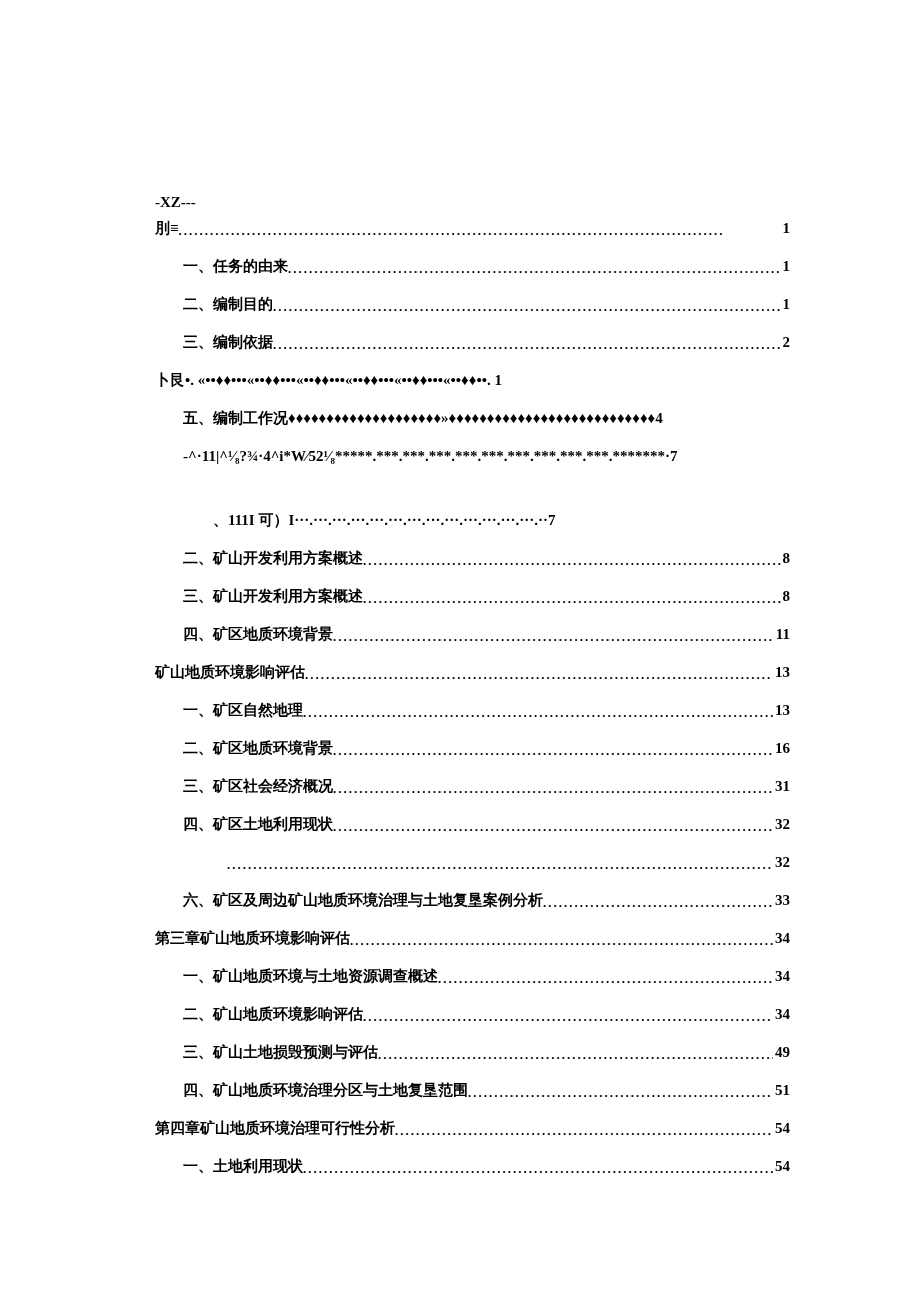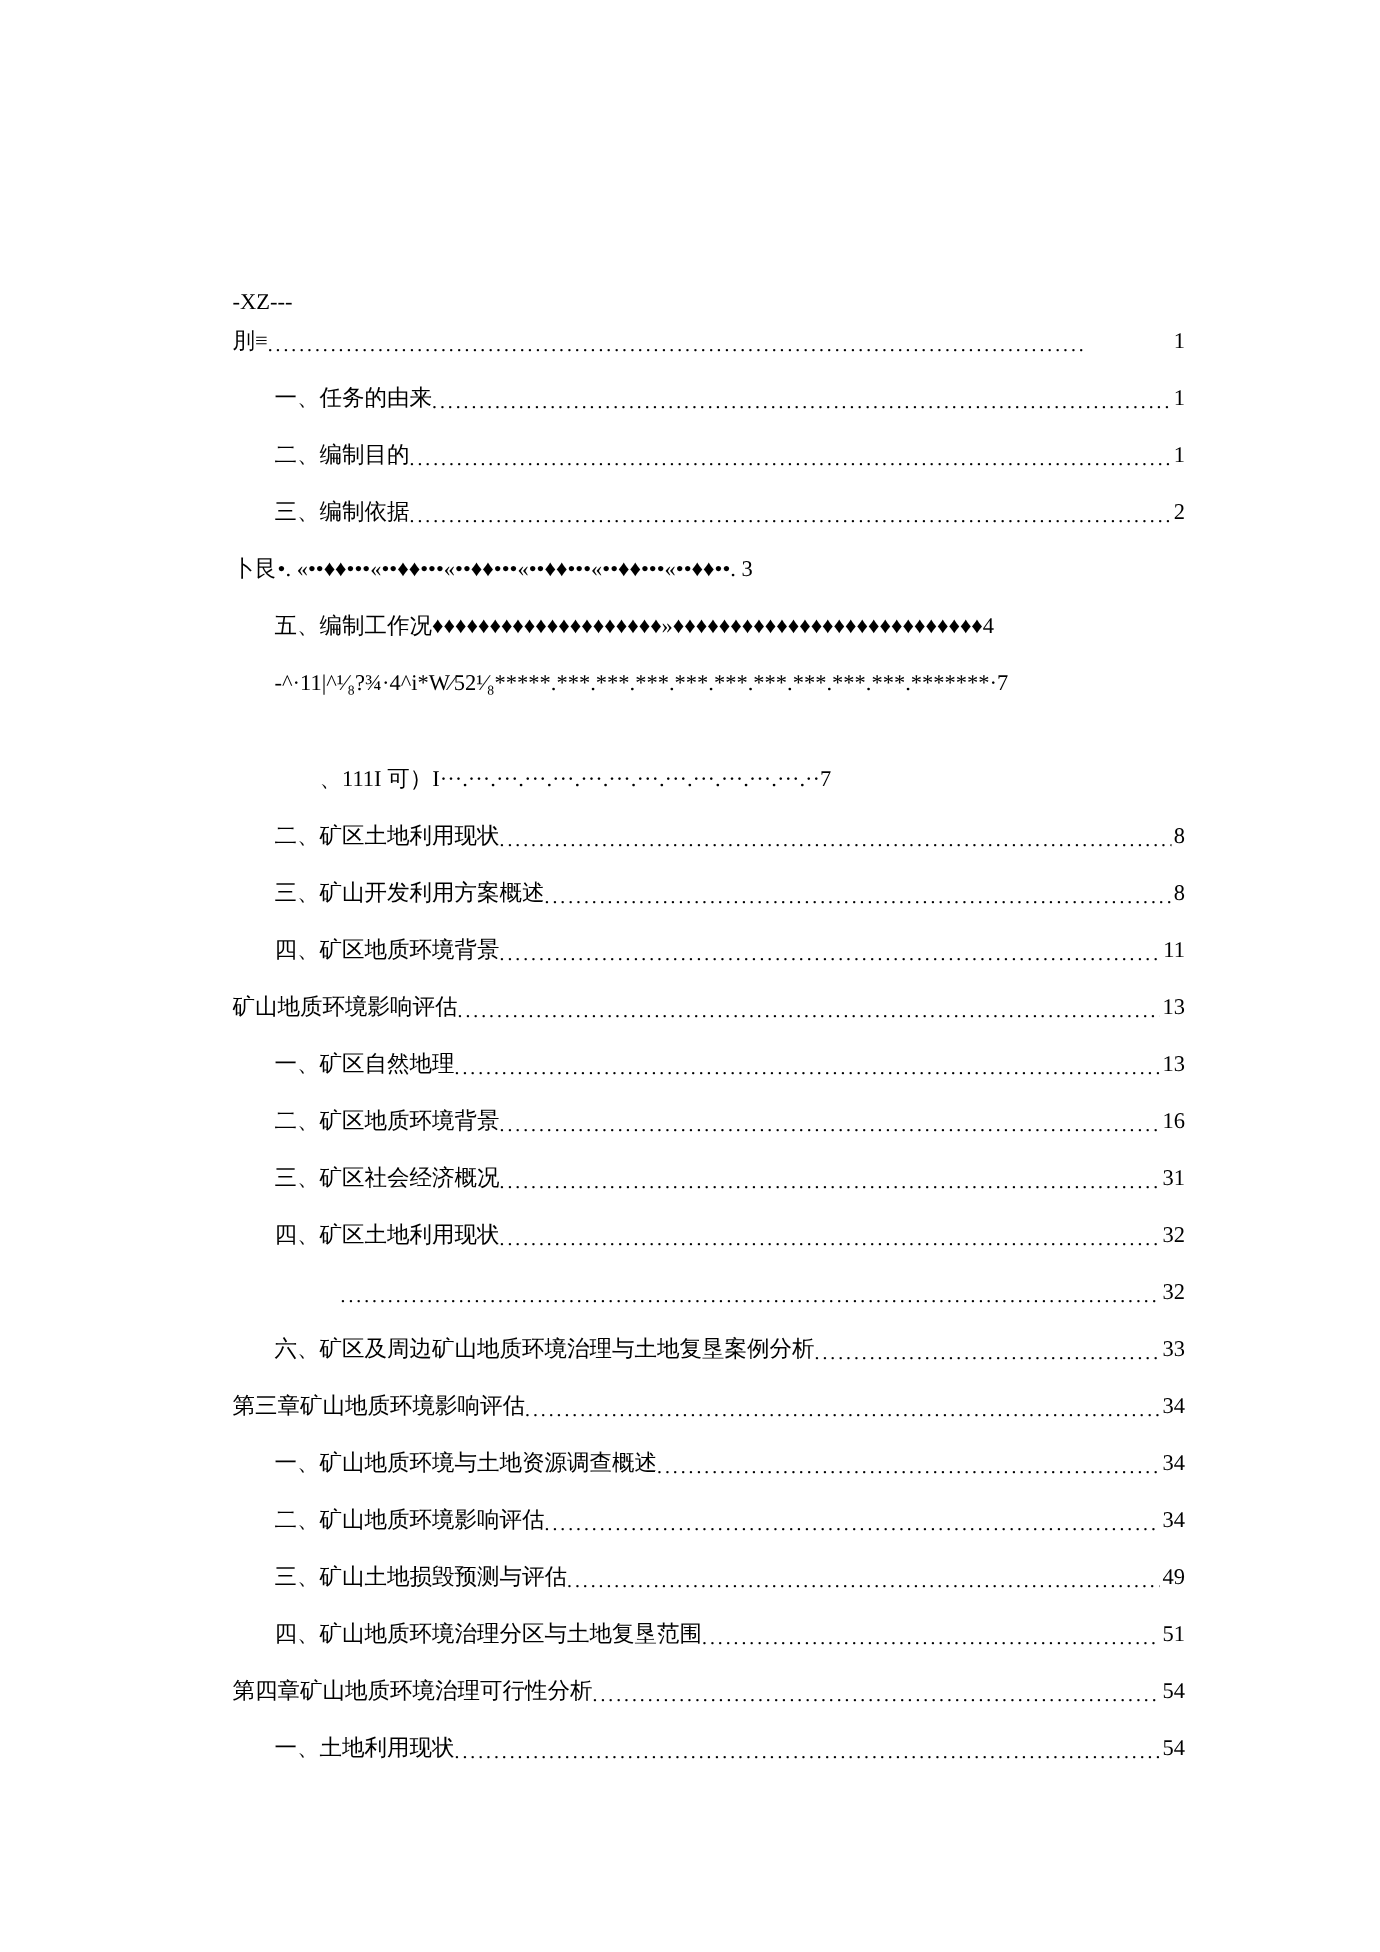--- a/index.html
+++ b/index.html
@@ -12,20 +12,21 @@
       height: 1301px;
       background: #ffffff;
       font-family: "SimSun", "宋体", serif;
       font-size: 15px;
       color: #000000;
       padding: 190px 130px 100px 155px;
       line-height: 1.6;
     }
     .toc-container {
       width: 100%;
+      font-weight: bold;
     }
     .header-line {
       font-size: 15px;
       margin-bottom: 2px;
     }
     .toc-entry {
       display: flex;
       align-items: baseline;
       margin-bottom: 14px;
       white-space: nowrap;
@@ -82,33 +83,33 @@
         <span class="toc-label">二、编制目的</span>
         <span class="toc-leader">........................................................................................................</span>
         <span class="toc-page">1</span>
       </div>
       <div class="toc-entry indent-1">
         <span class="toc-label">三、编制依据</span>
         <span class="toc-leader">........................................................................................................</span>
         <span class="toc-page">2</span>
       </div>
       <div class="toc-entry indent-0">
-        <span class="toc-label">卜艮•. «••♦♦•••«••♦♦•••«••♦♦•••«••♦♦•••«••♦♦•••«••♦♦••. 3</span>
+        <span class="toc-label">卜艮•. «••♦♦•••«••♦♦•••«••♦♦•••«••♦♦•••«••♦♦•••«••♦♦••. 1</span>
       </div>
       <div class="toc-entry indent-1">
         <span class="toc-label">五、编制工作况♦♦♦♦♦♦♦♦♦♦♦♦♦♦♦♦♦♦♦♦»♦♦♦♦♦♦♦♦♦♦♦♦♦♦♦♦♦♦♦♦♦♦♦♦♦♦♦4</span>
       </div>
       <div class="toc-entry indent-1">
         <span class="toc-label">-^·11|^¹⁄₈?¾·4^i*W⁄52¹⁄₈*****.***.***.***.***.***.***.***.***.***.*******·7</span>
       </div>
       <div class="toc-entry indent-2">
         <span class="toc-label">、111I 可）I···.···.···.···.···.···.···.···.···.···.···.···.···.··7</span>
       </div>
       <div class="toc-entry indent-1">
-        <span class="toc-label">二、矿区土地利用现状</span>
+        <span class="toc-label">二、矿山开发利用方案概述</span>
         <span class="toc-leader">........................................................................................................</span>
         <span class="toc-page">8</span>
       </div>
       <div class="toc-entry indent-1">
         <span class="toc-label">三、矿山开发利用方案概述</span>
         <span class="toc-leader">........................................................................................................</span>
         <span class="toc-page">8</span>
       </div>
       <div class="toc-entry indent-1">
         <span class="toc-label">四、矿区地质环境背景</span>

